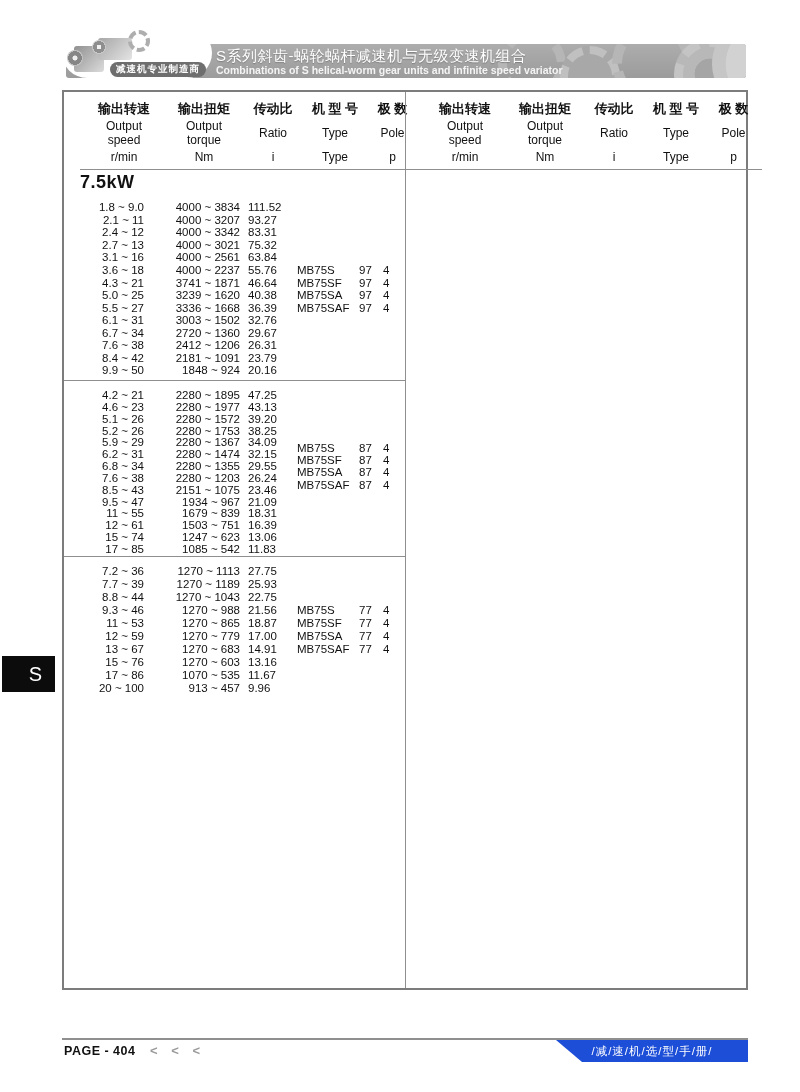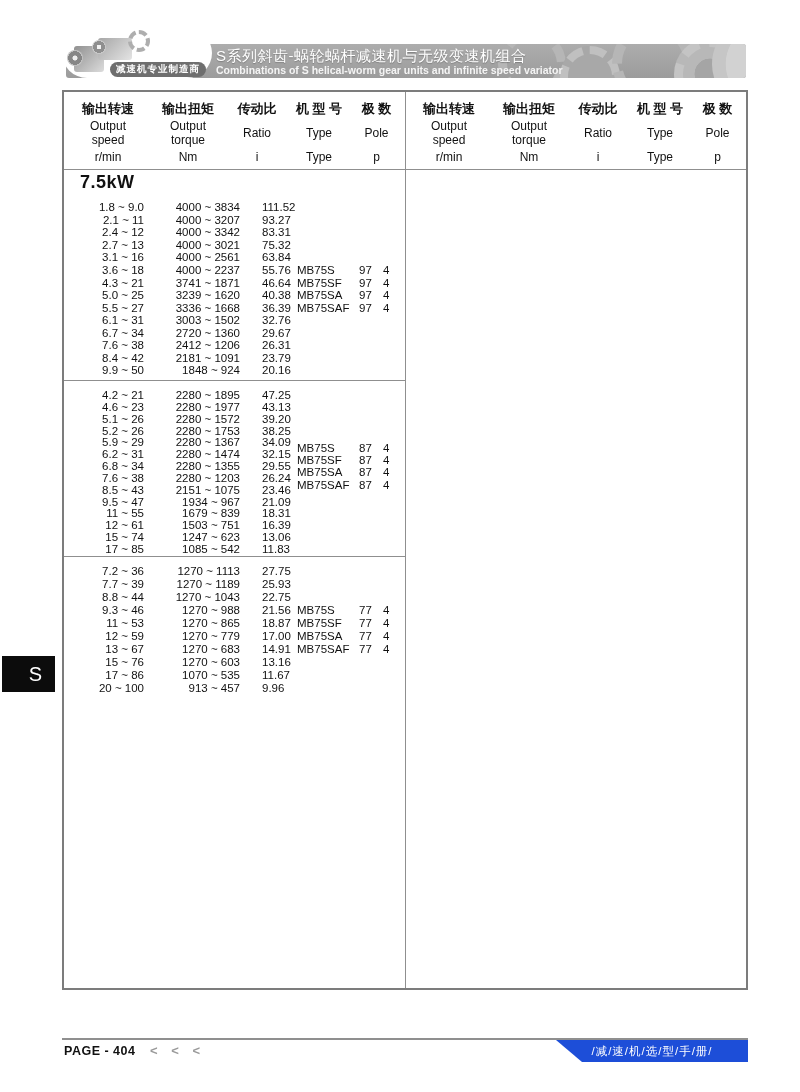--- a/index.html
+++ b/index.html
@@ -31,40 +31,40 @@
        background:radial-gradient(circle,#f2f2f2 22%,#8f8f8f 23% 60%,#cacaca 61%);}
   .gm3{position:absolute;left:66px;top:2px;width:14px;height:14px;border:4px dashed #aeaeae;border-radius:50%;}
   .pill{position:absolute;left:110px;top:62px;width:96px;height:15px;background:#6e6e6e;border-radius:8px;
         color:#fff;font-size:9.5px;font-weight:700;display:flex;align-items:center;justify-content:center;
         letter-spacing:1px;z-index:6;white-space:nowrap;}
 
   
   .spec-table{position:absolute;left:62px;top:90px;width:686px;height:900px;box-sizing:border-box;
               border:2px solid #7c7c7c;background:#fff;}
   .vdiv{position:absolute;left:341px;top:0;bottom:0;width:1px;background:#8f8f8f;}
-  .thead{position:absolute;left:0;top:0;width:682px;height:77px;border-bottom:1px solid #8f8f8f;display:flex;}
+  .thead{position:absolute;left:16px;top:0;width:682px;height:77px;border-bottom:1px solid #8f8f8f;display:flex;}
   .header-half{width:341px;display:flex;}
   .hcol{display:flex;flex-direction:column;align-items:center;}
   .hcol0{width:88px;} .hcol1{width:72px;} .hcol2{width:66px;} .hcol3{width:58px;} .hcol4{width:57px;}
   .hcn{height:18px;margin-top:8px;font-size:13px;font-weight:700;white-space:nowrap;}
   .hen{height:32px;max-width:52px;display:flex;align-items:center;justify-content:center;
        text-align:center;font-size:12px;line-height:1.15;}
   .hunit{height:18px;font-size:12px;}
   .tbody-left{position:absolute;left:0;top:78px;width:341px;bottom:0;}
   .tbody-right{position:absolute;left:342px;top:78px;right:0;bottom:0;}
   .power{position:absolute;left:16px;top:2px;font-size:18px;font-weight:700;letter-spacing:.5px;}
   .spec-block{position:absolute;left:0;width:341px;}
   #block0{top:31px;--rh:12.55px;}
   #block1{top:219px;--rh:11.85px;}
   #block2{top:394px;--rh:13.1px;}
   .srow{display:grid;grid-template-columns:80px 96px 1fr;height:var(--rh);align-items:center;
         font-size:11.5px;white-space:nowrap;}
   .srow .c0{text-align:right;}
   .srow .c1{text-align:right;}
-  .srow .c2{text-align:left;padding-left:22px;}
+  .srow .c2{text-align:left;padding-left:8px;}
   .block-div{position:absolute;left:0;width:341px;height:1px;background:#8f8f8f;}
   #bdiv0{top:210px;} #bdiv1{top:386px;}
   .model-list{position:absolute;left:233px;width:106px;}
   #models0{top:94px;--mh:12.55px;}
   #models1{top:272px;--mh:12.2px;}
   #models2{top:433px;--mh:13.1px;}
   .mrow{display:grid;grid-template-columns:62px 24px 1fr;height:var(--mh);align-items:center;
         font-size:11.5px;white-space:nowrap;}
 
   

